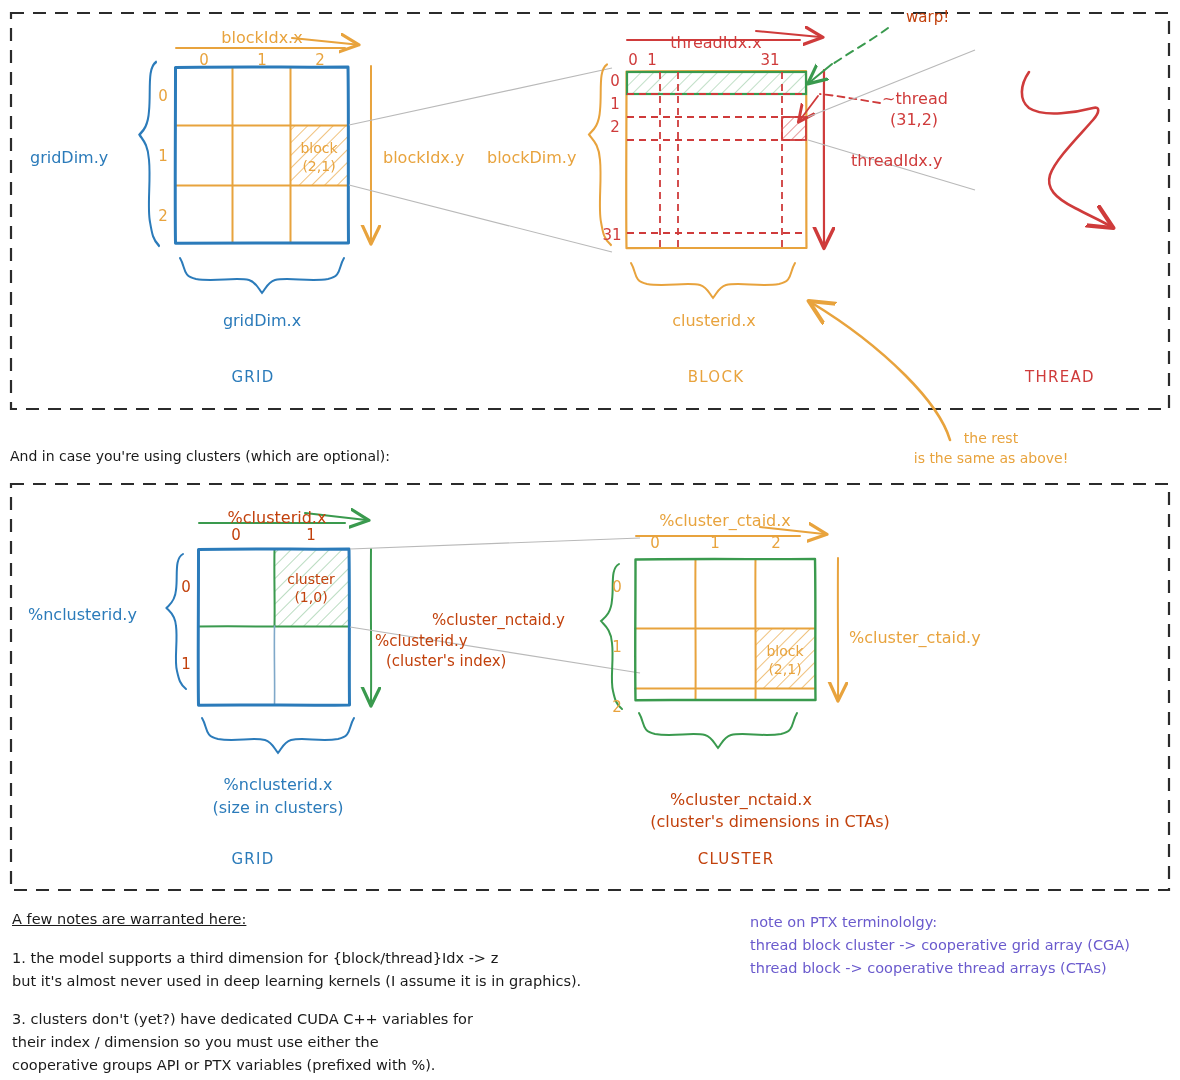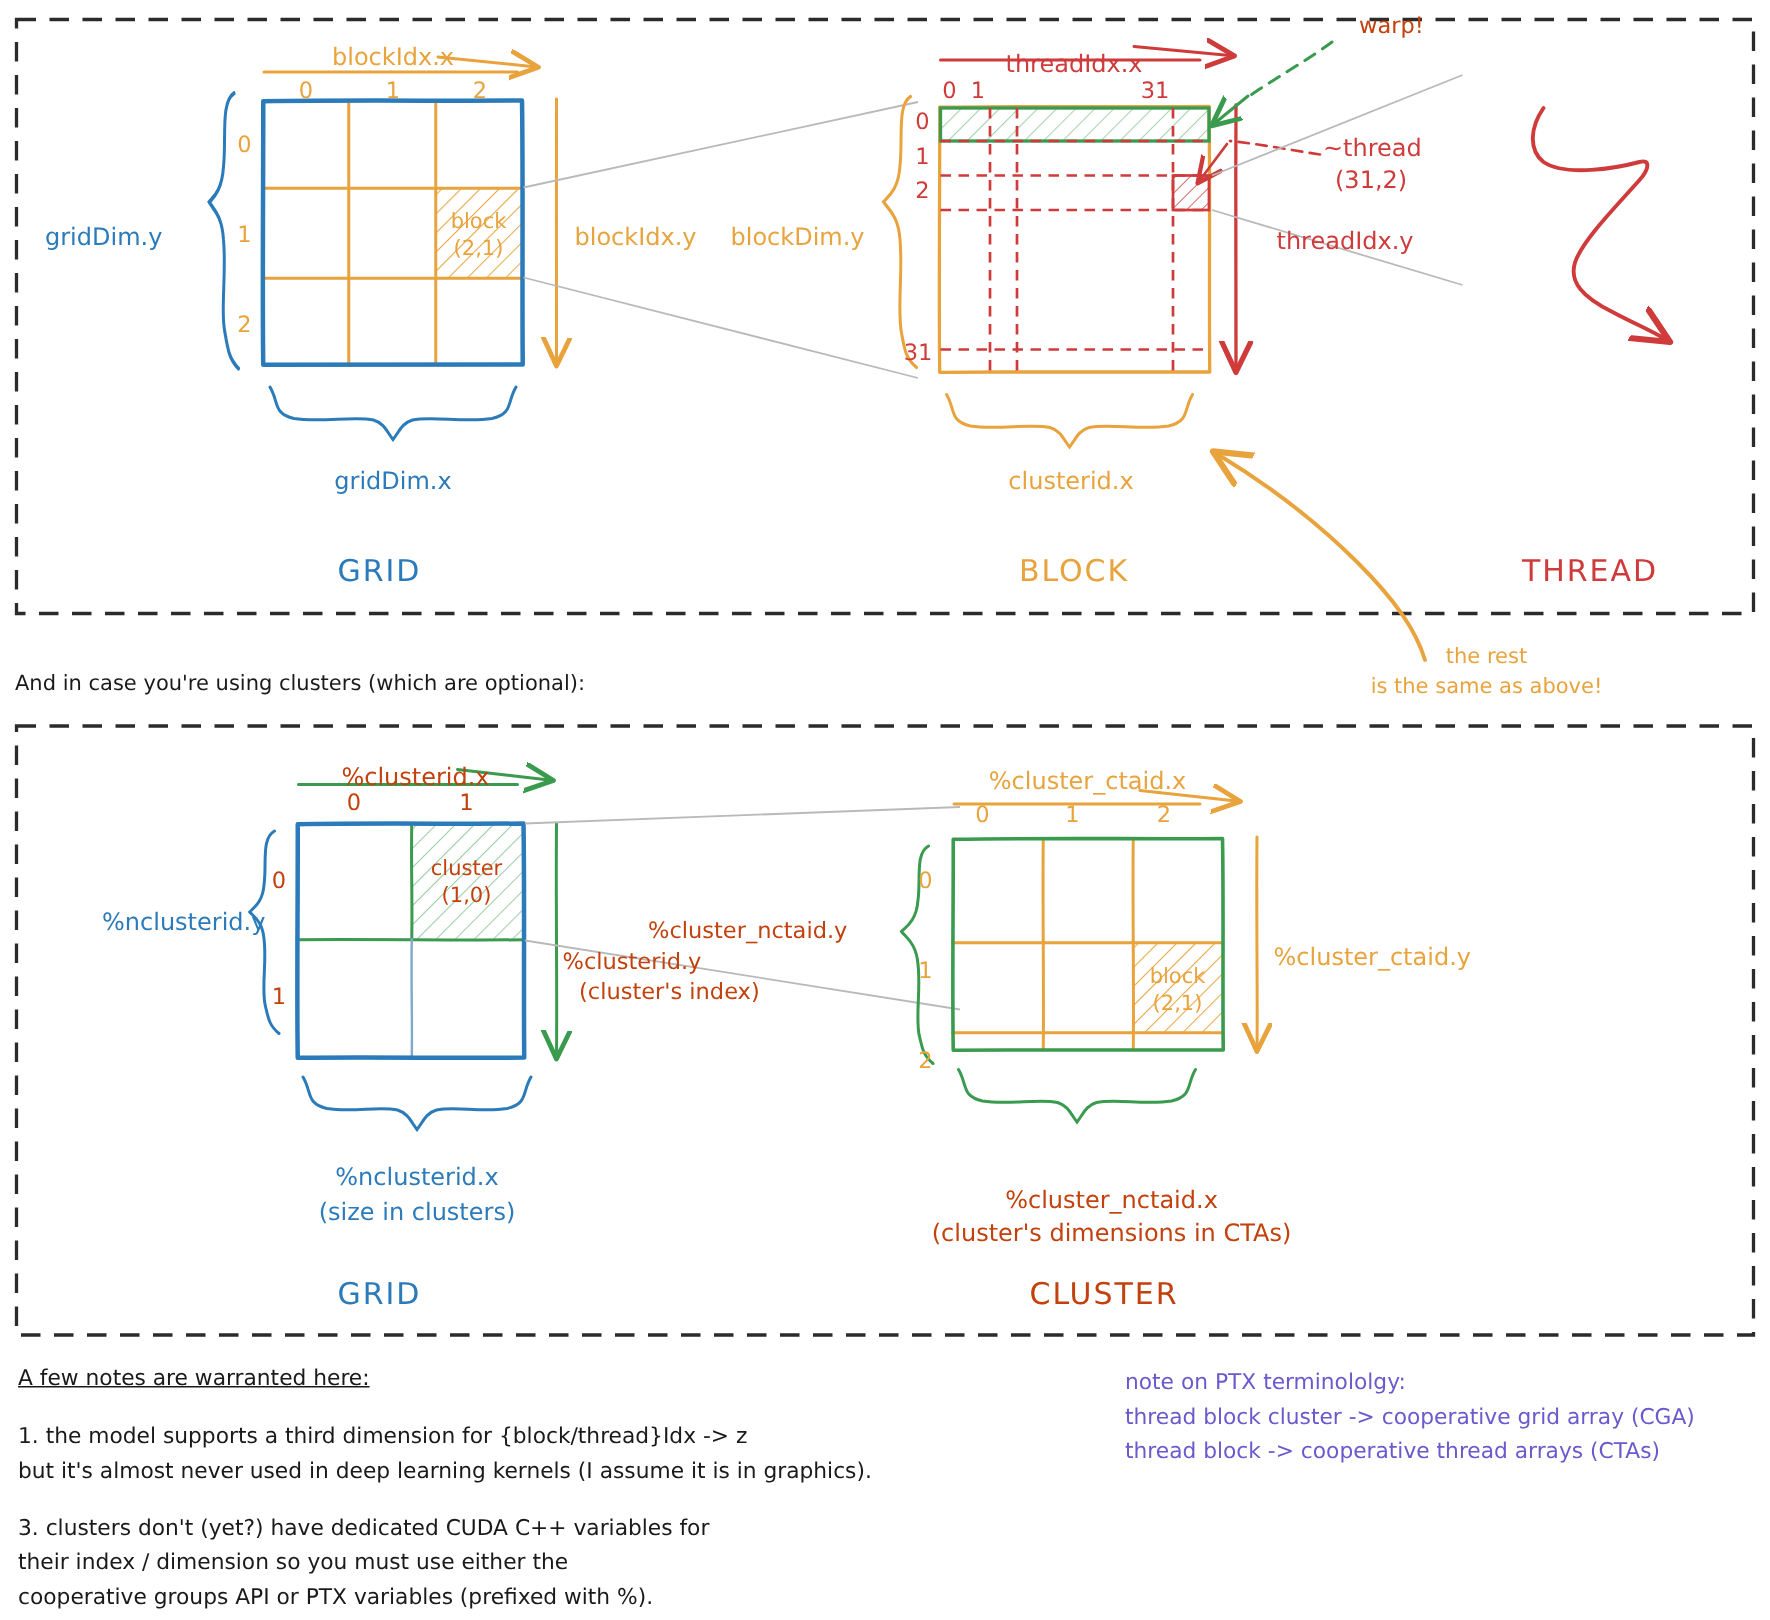--- a/index.html
+++ b/index.html
@@ -12,21 +12,21 @@
   .lbl{position:absolute;white-space:nowrap;line-height:1.22;}
   .blue{color:#2b7bba;}
   .orange{color:#e8a33d;}
   .red{color:#cf3b3b;}
   .green{color:#c2410c;}
   .purple{color:#6a5acd;}
   .black{color:#1a1a1a;}
   .s16{font-size:16px;}
   .s15{font-size:15px;}
   .s14{font-size:14px;}
-  .caps{letter-spacing:1.3px;font-size:20px;}
+  .caps{letter-spacing:1.3px;font-size:15px;}
   .ctr{text-align:center;transform:translateX(-50%);}
   .note{font-size:14.5px;line-height:1.55;}
 </style>
 </head>
 <body>
 
 <svg viewBox="0 0 1180 1080">
   <defs>
     <pattern id="hatchOrange" width="9" height="9" patternTransform="rotate(45)" patternUnits="userSpaceOnUse">
       <line x1="0" y1="0" x2="0" y2="9" stroke="#e8a33d" stroke-width="1.4"></line>
@@ -251,21 +251,21 @@
 <div class="lbl orange s14 ctr" style="left:991px;top:430px;">the rest</div>
 <div class="lbl orange s14 ctr" style="left:991px;top:450px;">is the same as above!</div>
 
 <div class="lbl green s16 ctr" style="left:277px;top:508px;">%clusterid.x</div>
 <div class="lbl green s15 ctr" style="left:236px;top:526px;">0</div>
 <div class="lbl green s15 ctr" style="left:311px;top:526px;">1</div>
 
 <div class="lbl green s15 ctr" style="left:186px;top:578px;">0</div>
 <div class="lbl green s15 ctr" style="left:186px;top:655px;">1</div>
 
-<div class="lbl blue s16" style="left:28px;top:605px;margin-left:40px;">%nclusterid.y</div>
+<div class="lbl blue s16" style="left:28px;top:605px;">%nclusterid.y</div>
 <div class="lbl blue s16 ctr" style="left:278px;top:775px;">%nclusterid.x</div>
 <div class="lbl blue s16 ctr" style="left:278px;top:798px;">(size in clusters)</div>
 
 <div class="lbl green s14 ctr" style="left:311px;top:571px;">cluster</div>
 <div class="lbl green s14 ctr" style="left:311px;top:589px;">(1,0)</div>
 
 <div class="lbl green s15" style="left:375px;top:632px;">%clusterid.y</div>
 <div class="lbl green s15" style="left:386px;top:652px;">(cluster's index)</div>
 
 <div class="lbl blue caps ctr" style="left:253px;top:850px;">GRID</div>
@@ -274,21 +274,21 @@
 <div class="lbl orange s15 ctr" style="left:655px;top:534px;">0</div>
 <div class="lbl orange s15 ctr" style="left:715px;top:534px;">1</div>
 <div class="lbl orange s15 ctr" style="left:776px;top:534px;">2</div>
 
 <div class="lbl orange s15 ctr" style="left:617px;top:578px;">0</div>
 <div class="lbl orange s15 ctr" style="left:617px;top:638px;">1</div>
 <div class="lbl orange s15 ctr" style="left:617px;top:698px;">2</div>
 
 <div class="lbl green s15" style="left:432px;top:611px;">%cluster_nctaid.y</div>
 <div class="lbl green s16 ctr" style="left:741px;top:790px;">%cluster_nctaid.x</div>
-<div class="lbl green s16 ctr" style="left:741px;top:812px;">(cluster's dimensions in CTAs)</div>
+<div class="lbl green s16 ctr" style="left:770px;top:812px;">(cluster's dimensions in CTAs)</div>
 
 <div class="lbl orange s14 ctr" style="left:785px;top:643px;">block</div>
 <div class="lbl orange s14 ctr" style="left:785px;top:661px;">(2,1)</div>
 
 <div class="lbl orange s16" style="left:849px;top:628px;">%cluster_ctaid.y</div>
 <div class="lbl green caps ctr" style="left:736px;top:850px;">CLUSTER</div>
 
 <div class="lbl black note" style="left:12px;top:908px;text-decoration:underline;">A few notes are warranted here:</div>
 <div class="lbl black note" style="left:12px;top:947px;">1. the model supports a third dimension for {block/thread}Idx -&gt; z</div>
 <div class="lbl black note" style="left:12px;top:970px;">but it's almost never used in deep learning kernels (I assume it is in graphics).</div>

